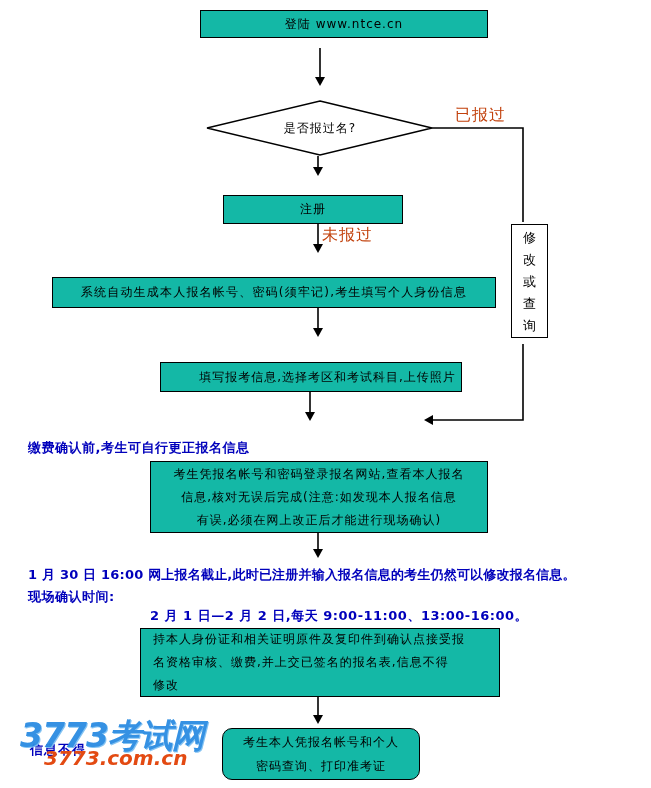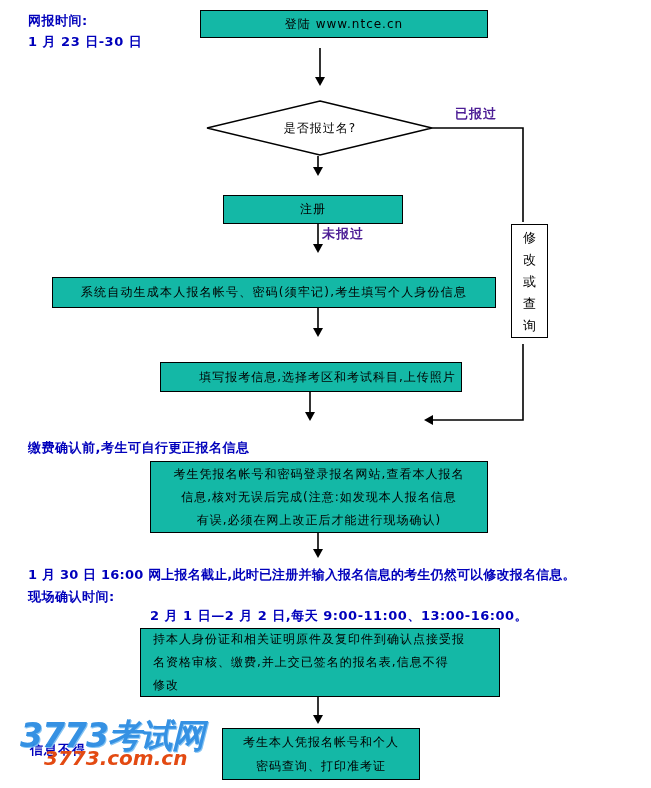--- a/index.html
+++ b/index.html
@@ -12,21 +12,21 @@
     box-sizing:border-box;color:#000;font-size:12px;letter-spacing:1px;
     text-align:center;display:flex;align-items:center;justify-content:center;
     white-space:pre-line;line-height:23px;z-index:3;
   }
   .fbox.left-align{text-align:left;justify-content:flex-start;}
   .diamond-label{
     position:absolute;color:#000;font-size:12px;letter-spacing:1px;
     text-align:center;z-index:3;
   }
   .branch-label{
-    position:absolute;color:#4c1d95;font-size:13px;font-weight:bold;
+    position:absolute;color:#c2410c;font-size:16px;font-weight:normal;
     letter-spacing:1px;z-index:3;
   }
   .annotation{
     position:absolute;color:var(--annotation,#0000bb);font-weight:bold;
     font-size:13px;letter-spacing:0.5px;white-space:pre-line;line-height:21px;z-index:3;
   }
   .vertical-box{
     position:absolute;background:#fff;border:1.5px solid #000;box-sizing:border-box;
     color:#000;font-size:13px;text-align:center;white-space:pre-line;
     line-height:22px;padding-top:2px;z-index:3;
@@ -68,22 +68,20 @@
       <polygon points="313,244 323,244 318,253"></polygon>
       <polygon points="313,328 323,328 318,337"></polygon>
       <polygon points="305,412 315,412 310,421"></polygon>
       <polygon points="313,549 323,549 318,558"></polygon>
       <polygon points="313,715 323,715 318,724"></polygon>
       <polygon points="433,415 433,425 424,420"></polygon>
     </g>
     <polygon points="320,101 432,128 320,155 207,128" fill="#ffffff" stroke="#000" stroke-width="1.4"></polygon>
   </svg>
 
-  <div class="annotation" style="left:28px;top:10px;">网报时间:
-1 月 23 日-30 日</div>
   <div class="annotation" style="left:28px;top:437px;">缴费确认前,考生可自行更正报名信息</div>
   <div class="annotation" style="left:28px;top:564px;width:620px;letter-spacing:0.2px;">1 月 30 日 16:00 网上报名截止,此时已注册并输入报名信息的考生仍然可以修改报名信息。</div>
   <div class="annotation" style="left:28px;top:586px;">现场确认时间:</div>
   <div class="annotation" style="left:150px;top:605px;">2 月 1 日—2 月 2 日,每天 9:00-11:00、13:00-16:00。</div>
 
   <div class="fbox" style="left:200px;top:10px;width:288px;height:28px;">登陆 www.ntce.cn</div>
 
   <div class="diamond-label" style="left:240px;top:120px;width:160px;">是否报过名?</div>
 
   <div class="branch-label" style="left:455px;top:105px;">已报过</div>
@@ -102,20 +100,20 @@
 询</div>
 
   <div class="fbox" style="left:150px;top:461px;width:338px;height:72px;">考生凭报名帐号和密码登录报名网站,查看本人报名
 信息,核对无误后完成(注意:如发现本人报名信息
 有误,必须在网上改正后才能进行现场确认)</div>
 
   <div class="fbox left-align" style="left:140px;top:628px;width:360px;height:69px;padding:20px 12px;">持本人身份证和相关证明原件及复印件到确认点接受报
 名资格审核、缴费,并上交已签名的报名表,信息不得
 修改</div>
 
-  <div class="fbox" style="left:222px;top:728px;width:198px;height:52px;line-height:24px;">考生本人凭报名帐号和个人
+  <div class="fbox" style="left:222px;top:728px;width:198px;height:52px;line-height:24px;border-radius:10px;">考生本人凭报名帐号和个人
 密码查询、打印准考证</div>
 
   <div class="obscured-note" style="left:30px;top:741px;">信息不得</div>
   <div class="wm-name" style="left:20px;top:714px;">3773考试网</div>
   <div class="wm-url" style="left:44px;top:746px;">3773.com.cn</div>
 
 </div>
 
 </body></html>

